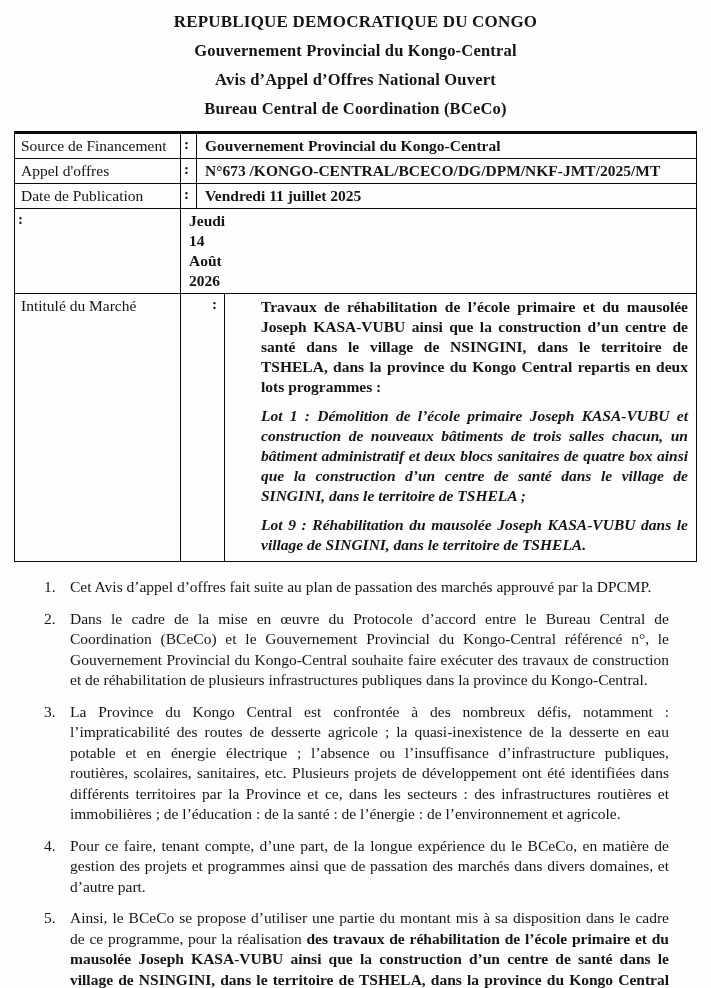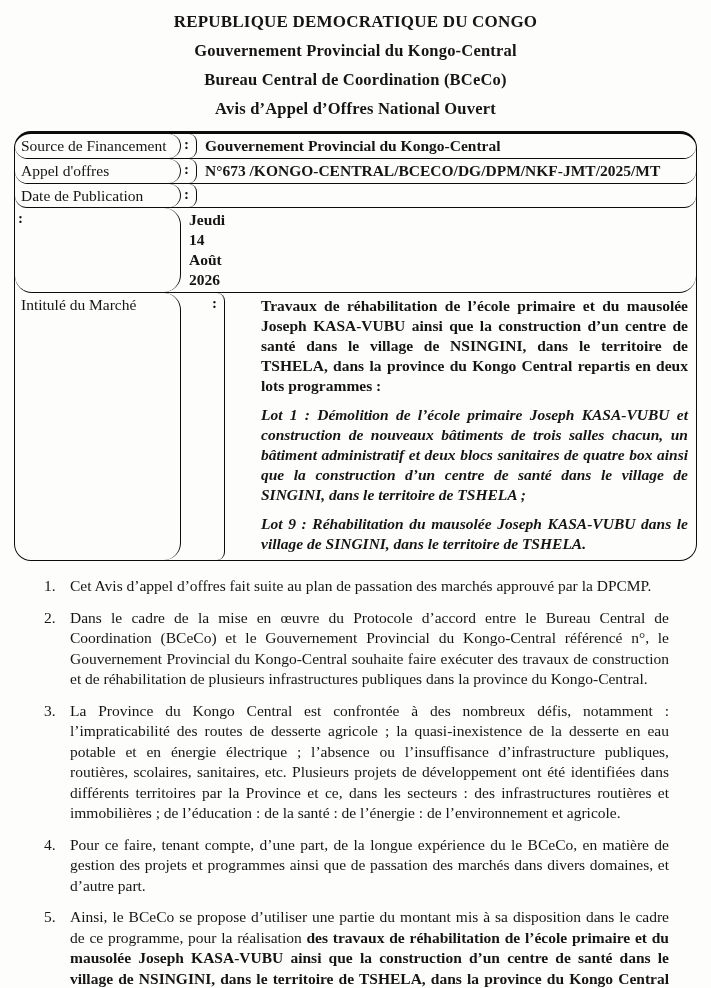--- a/index.html
+++ b/index.html
@@ -3,21 +3,21 @@
 <meta charset="utf-8">
 <style>
   html, body {
     margin: 0; padding: 0;
     width: 711px; height: 988px;
     overflow: hidden;
     background: #fdfdfb;
     color: #161513;
     font-family: "Liberation Serif", "DejaVu Serif", serif;
   }
-  * { box-sizing: border-box; border-radius: 17px; }
+  * { box-sizing: border-box; }
   .page { width: 711px; height: 988px; padding: 12px 14px 0 14px; }
 
   
   .hdr { text-align: center; font-weight: bold; margin-bottom: 12px; }
   .hline { font-size: 16.5px; line-height: 20px; margin-bottom: 9px; letter-spacing: 0.2px; }
   .hline.first { font-size: 17px; }
 
   
   .tbl {
     border: 1.5px solid #0c0c0c;
@@ -67,41 +67,42 @@
   .txt .b { font-weight: bold; }
 </style>
 </head>
 <body>
 
 <div class="page">
 
   <header class="hdr">
     <div class="hline first">REPUBLIQUE DEMOCRATIQUE DU CONGO</div>
     <div class="hline">Gouvernement Provincial du Kongo-Central</div>
+    <div class="hline">Avis d’Appel d’Offres National Ouvert</div>
     <div class="hline">Bureau Central de Coordination (BCeCo)</div>
-    <div class="hline">Avis d’Appel d’Offres National Ouvert</div>
   </header>
 
   <div class="tbl">
 
     <div class="trow">
       <div class="tlabel">Source de Financement</div>
       <div class="tsep">:</div>
       <div class="tval">Gouvernement Provincial du Kongo-Central</div>
     </div>
 
     <div class="trow">
       <div class="tlabel">Appel d'offres</div>
       <div class="tsep">:</div>
       <div class="tval">N°673 /KONGO-CENTRAL/BCECO/DG/DPM/NKF-JMT/2025/MT</div>
     </div>
 
     <div class="trow">
       <div class="tlabel">Date de Publication</div>
       <div class="tsep">:</div>
+      <div class="tval">Vendredi 11 juillet 2025</div>
     </div>
 
     <div class="trow">
       <div class="tsep">:</div>
       <div class="tval">Jeudi 14 Août 2026</div>
     </div>
 
     <div class="trow">
       <div class="tlabel">Intitulé du Marché</div>
       <div class="tsep">:</div>

